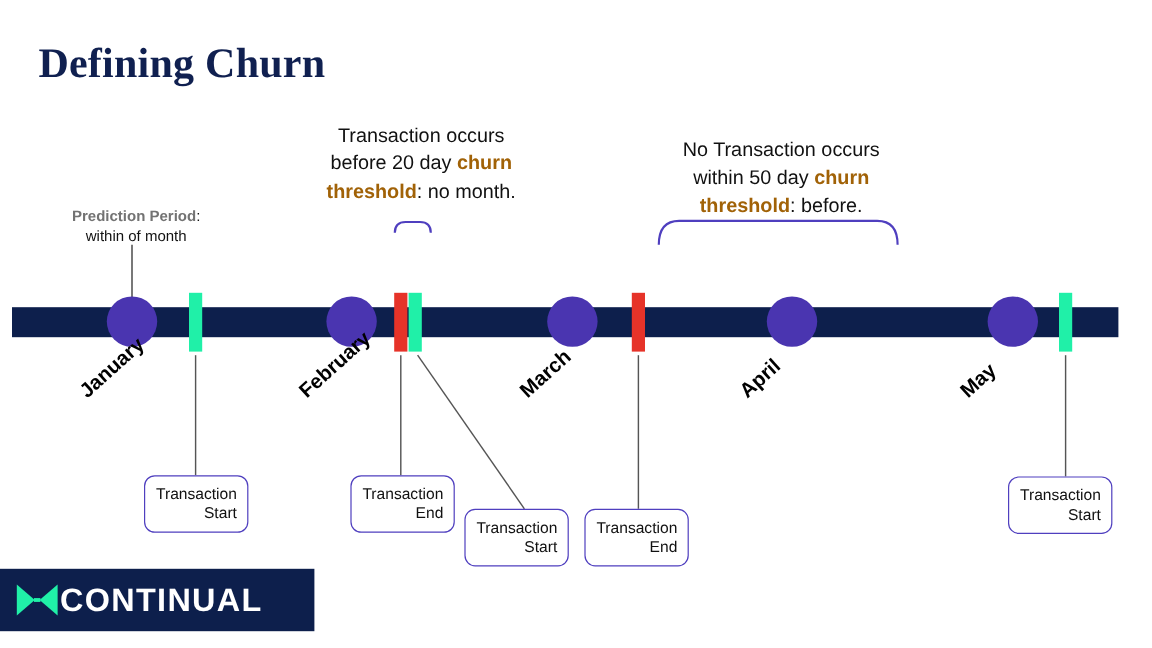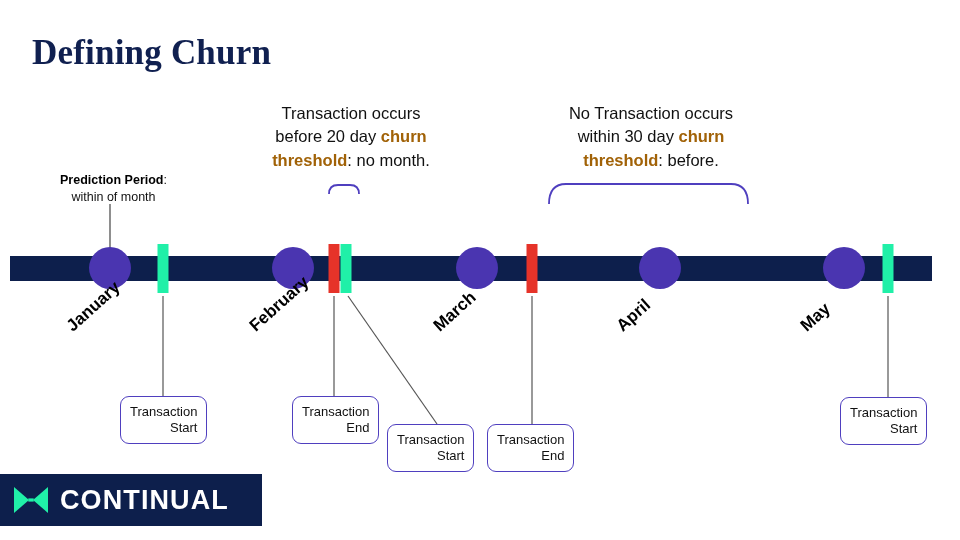--- a/index.html
+++ b/index.html
@@ -27,28 +27,28 @@
   .annotation {
     position:absolute;
     text-align:center;
     font-size:16.5px;
     line-height:1.42;
     color:#111111;
   }
   .annotation .hl { color:#a16207; font-weight:700; }
 
   #annot-left  { left:246px; top:102px; width:210px; }
-  #annot-right { left:540px; top:102px; width:222px; }
+  #annot-right { left:540px; top:114px; width:222px; }
 
   
   #prediction-caption {
     position:absolute; left:36px; top:172px; width:155px;
     text-align:center; font-size:12.5px; line-height:1.35; color:#111;
   }
-  #prediction-caption .hl { color:#000000; font-weight:700; }
+  #prediction-caption .hl { color:#737373; font-weight:700; }
 
   
   #diagram { position:absolute; left:0; top:0; width:960px; height:540px; }
 
   
   .month-label {
     position:absolute;
     font-size:17px;
     font-weight:700;
     color:#000000;
@@ -69,21 +69,21 @@
     color:#111111;
     padding:7px 9px;
     white-space:nowrap;
   }
 
   
   #logo {
     position:absolute; left:0; top:474px;
     width:262px; height:52px;
     background:#0d1f4c;
-    display:flex; align-items:center; gap:10px;
+    display:flex; align-items:center; gap:0;
     padding-left:12px;
   }
   #logo-mark { width:38px; height:30px; flex:none; }
   #logo-text {
     color:#ffffff; font-size:27px; font-weight:700;
     letter-spacing:1.1px; font-family:"Liberation Sans", sans-serif;
   }
 </style>
 </head>
 <body>
@@ -93,21 +93,21 @@
   <div id="page-title">Defining Churn</div>
 
   <div class="annotation" id="annot-left">
     <span>Transaction occurs</span><br>
     <span>before 20 day </span><span class="hl">churn</span><br>
     <span class="hl">threshold</span><span>: no month.</span>
   </div>
 
   <div class="annotation" id="annot-right">
     <span>No Transaction occurs</span><br>
-    <span>within 30 day </span><span class="hl">churn</span><br>
+    <span>within 50 day </span><span class="hl">churn</span><br>
     <span class="hl">threshold</span><span>: before.</span>
   </div>
 
   <div id="prediction-caption">
     <span class="hl">Prediction Period</span><span>:</span><br>
     <span>within of month</span>
   </div>
 
   <svg id="diagram" viewBox="0 0 960 540">
 

